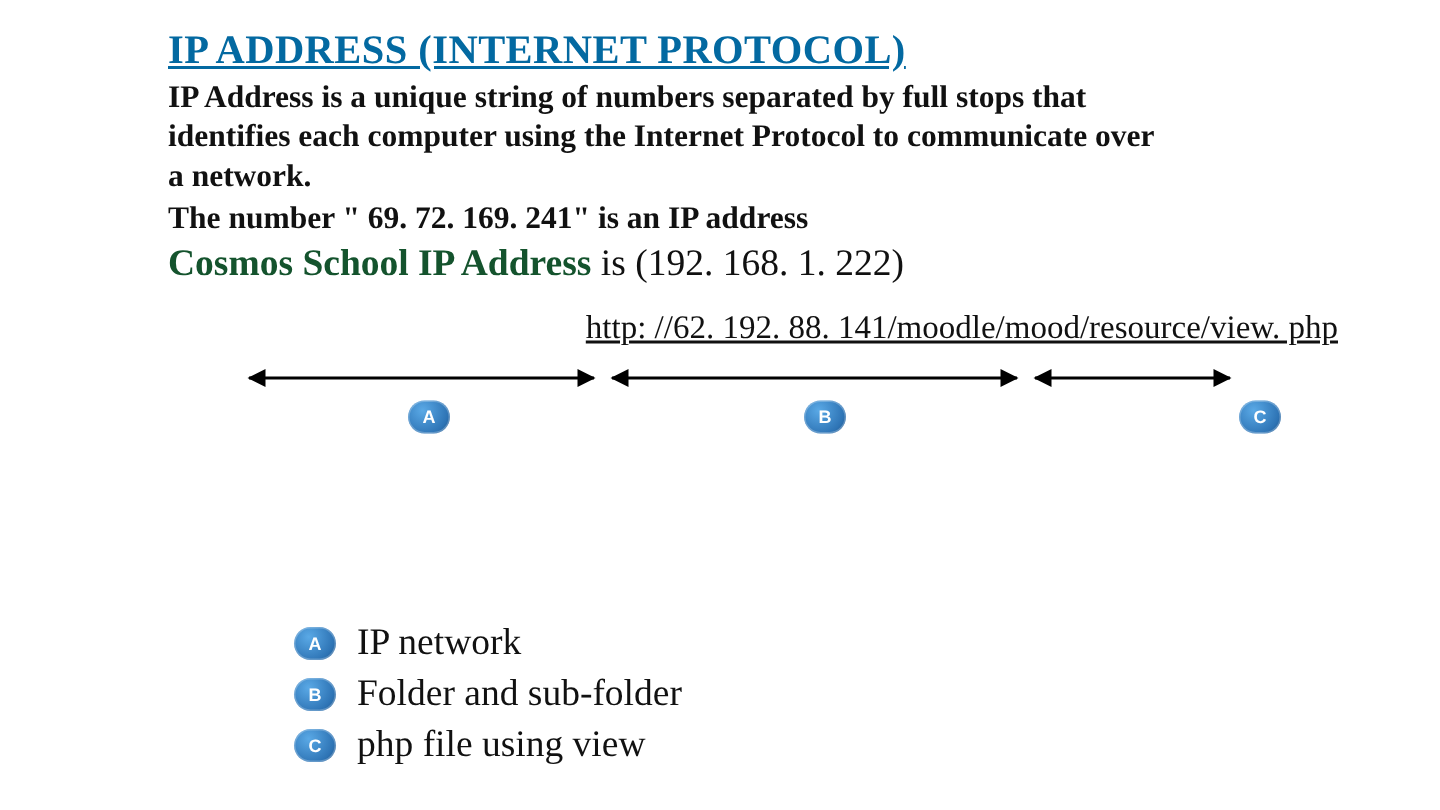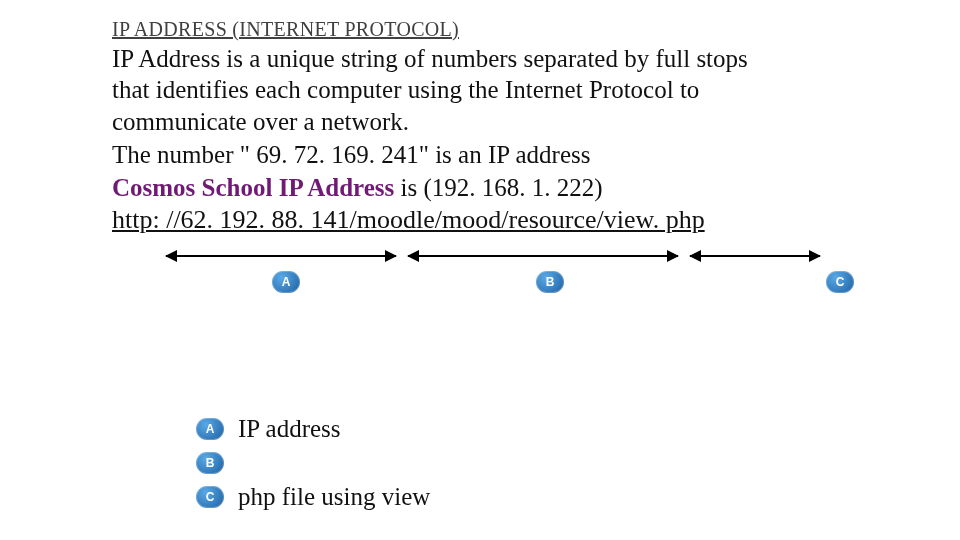--- a/index.html
+++ b/index.html
@@ -9,40 +9,42 @@
     font-family:Georgia,"Times New Roman",serif;
     color:#111;
     position:relative;
   }
   .page{
     position:absolute;
     left:112px;top:18px;
     width:780px;
   }
   .heading{
-    font-size:20px;
-    font-weight:400;
-    color:#404040;
+    font-size:27px;
+    font-weight:700;
+    color:#0369a1;
     text-decoration:underline;
     letter-spacing:.3px;
     margin:0 0 2px 0;
   }
   .para{
-    font-size:25px;
+    font-size:21px;
     line-height:1.25;
     margin:0 0 2px 0;
+    font-weight:bold;
   }
   .school-line{font-size:25px;line-height:1.25;margin:0 0 2px 0}
-  .school{color:#701a75;font-weight:800}
+  .school{color:#14532d;font-weight:800}
   .url{
-    font-size:26px;
+    font-size:22px;
     text-decoration:underline;
     color:#111;
-    margin:2px 0 0 0;
+    margin:14px 0 0 0;
     white-space:nowrap;
+    text-align:right;
   }
 
   
   .diagram{
     position:relative;
     height:60px;
     width:770px;
     margin-top:2px;
   }
   .arrow{
@@ -107,22 +109,23 @@
 
     <span class="marker" style="left:160px">A</span>
     <span class="marker" style="left:424px">B</span>
     <span class="marker" style="left:714px">C</span>
   </div>
 </div>
 
 <div class="legend">
   <div class="legend-row">
     <span class="marker">A</span>
-    <span>IP address</span>
+    <span>IP network</span>
   </div>
   <div class="legend-row">
     <span class="marker">B</span>
+    <span>Folder and sub-folder</span>
   </div>
   <div class="legend-row">
     <span class="marker">C</span>
     <span>php file using view</span>
   </div>
 </div>
 
 </body></html>

